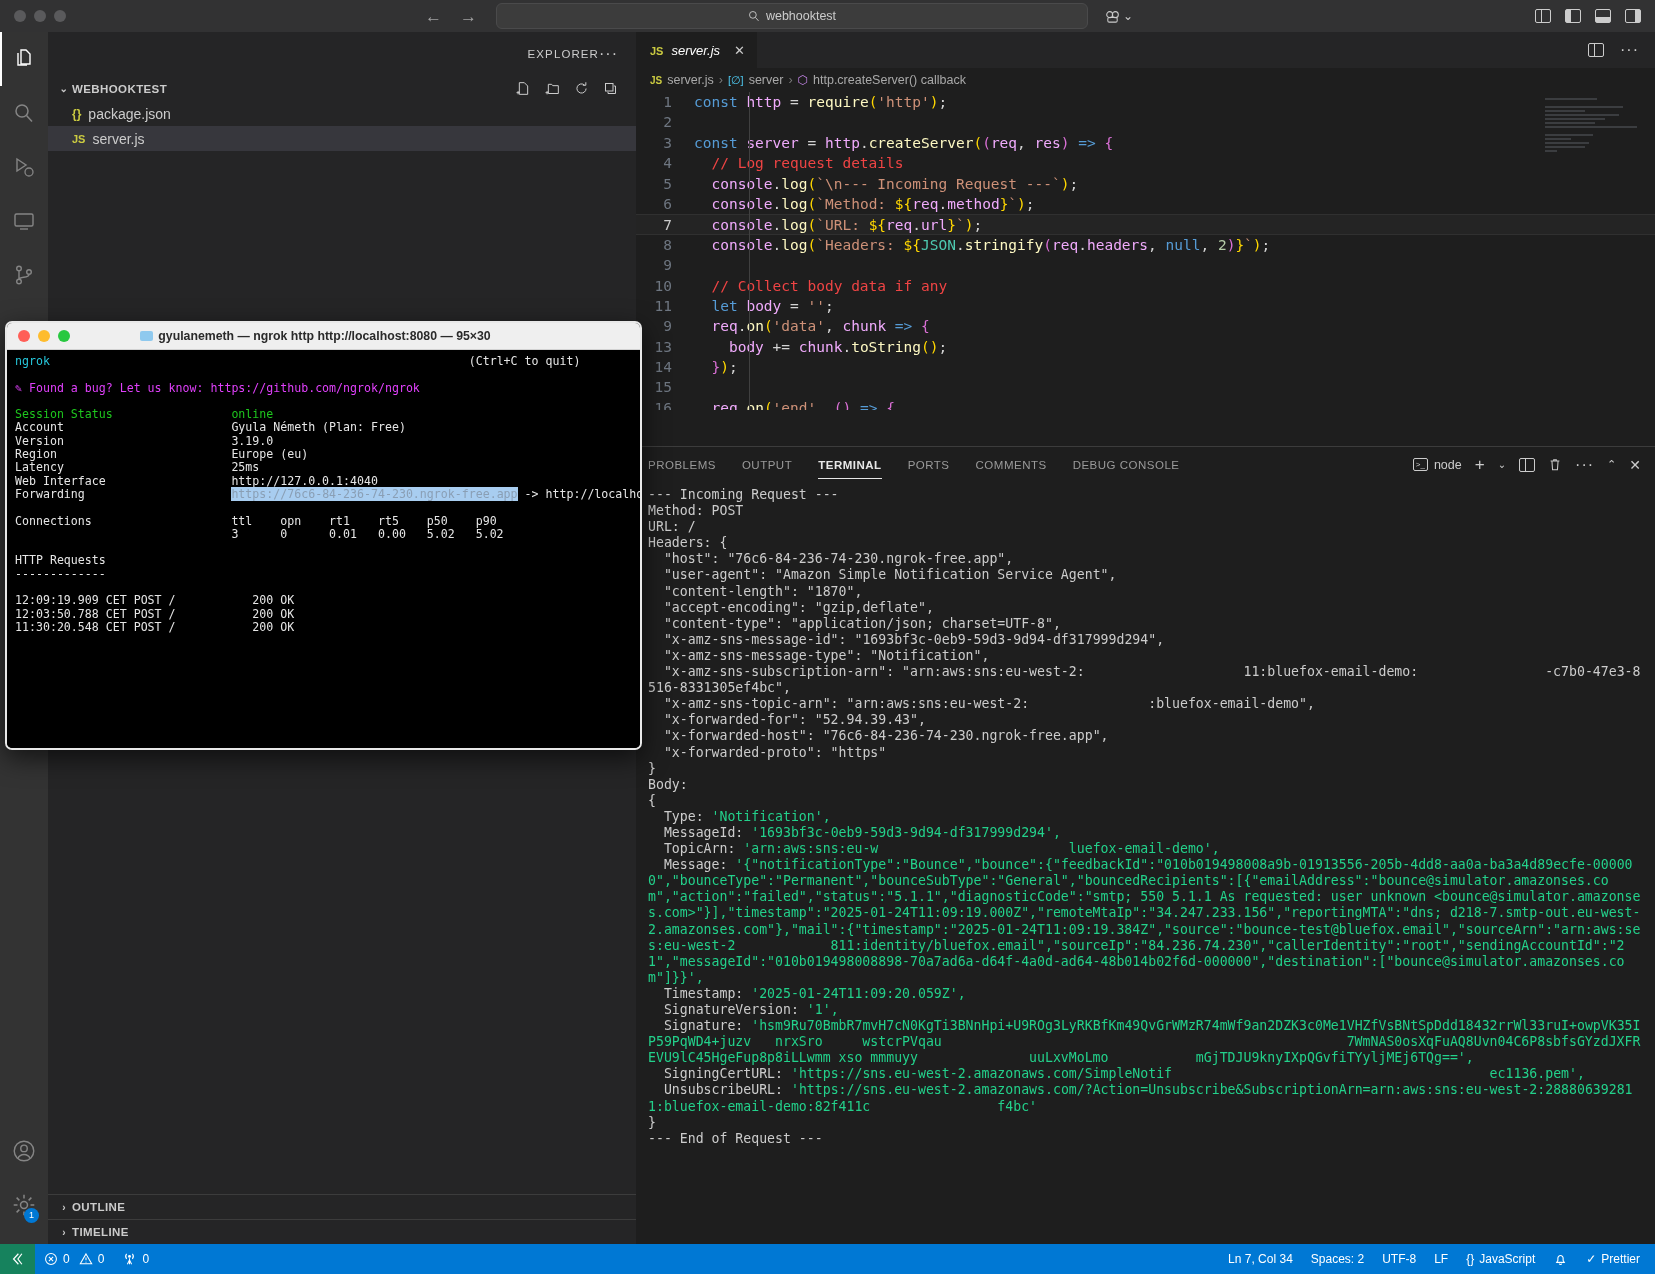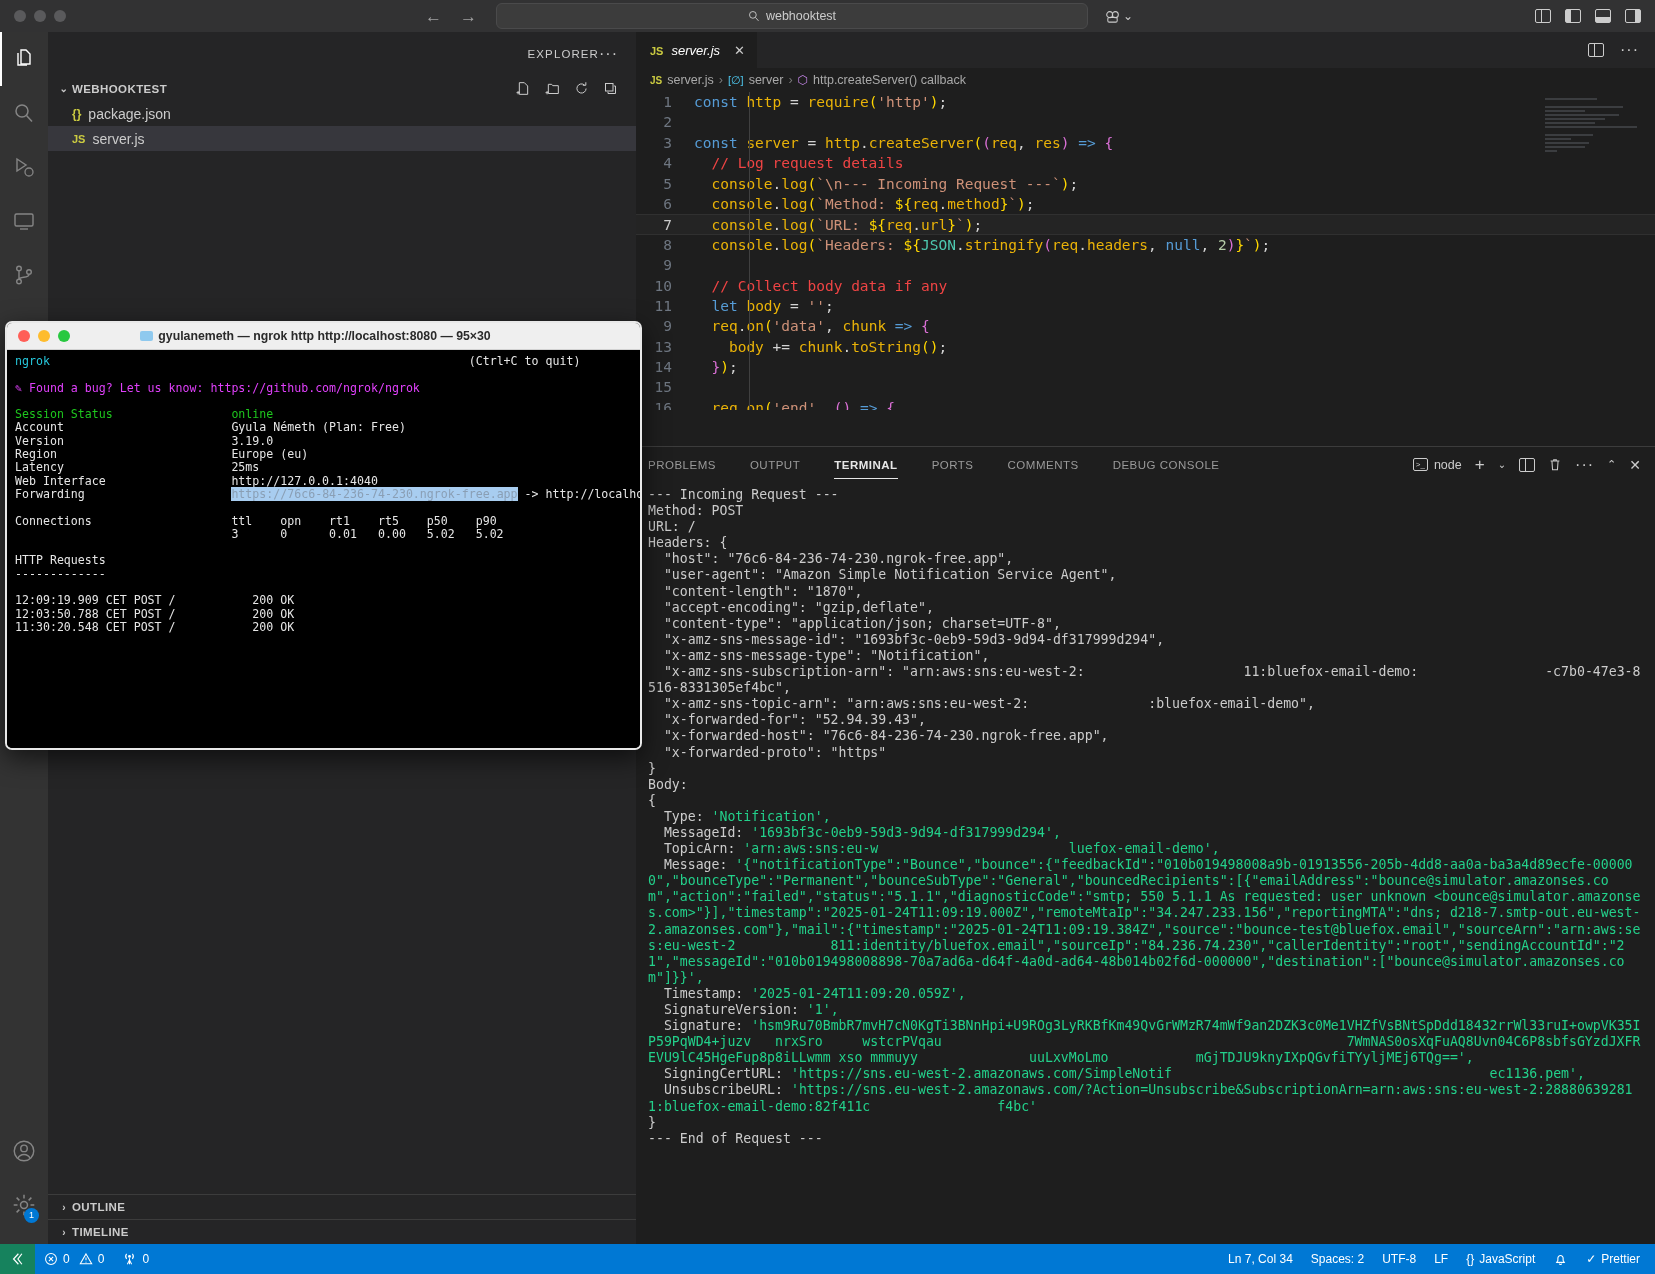--- a/index.html
+++ b/index.html
@@ -75,31 +75,31 @@
   .bc-blue { color:#4ec9f0; font-size:11px; }
   .bc-purple { color:#c586e8; font-size:12px; }
 
   .code { position:relative; height:318px; overflow:hidden; background:#1e1e1e;
     font-family:"DejaVu Sans Mono", monospace; font-size:14.5px; line-height:20.4px; }
   .cline { display:flex; height:20.4px; white-space:pre; }
   .cline.hl { background:#242424; border-top:1px solid #303030; border-bottom:1px solid #303030; }
   .lnum { width:58px; text-align:right; padding-right:22px; color:#6e7681; flex:none; }
   .cline.hl .lnum { color:#cccccc; }
   .ctext { color:#d4d4d4; }
-  .kw{color:#569cd6;} .cs{color:#4ec9b0;} .fn{color:#eab308;} .str{color:#ce9178;}
-  .cm{color:#ef4444;} .va{color:#eab308;} .num{color:#b5cea8;}
+  .kw{color:#569cd6;} .cs{color:#4ec9b0;} .fn{color:#fef9c3;} .str{color:#ce9178;}
+  .cm{color:#ef4444;} .va{color:#f0abfc;} .num{color:#b5cea8;}
   .y1{color:#ffd700;} .y2{color:#da70d6;}
   .indent-guide { position:absolute; width:1px; background:#404040; }
   .minimap { position:absolute; right:10px; top:4px; width:100px; height:120px; opacity:.55; }
   .mm-l { height:2px; background:#53585d; margin:2px 0; }
 
   
   .panel { position:absolute; left:0; right:0; top:414px; bottom:0; background:#1e1e1e;
     border-top:1px solid #3c3c3c; }
-  .panel-tabs { height:35px; display:flex; align-items:center; padding-left:12px; gap:34px;justify-content:center; }
+  .panel-tabs { height:35px; display:flex; align-items:center; padding-left:12px; gap:26px;justify-content:center; }
   .ptab { color:#9a9a9a; font-size:11.5px; letter-spacing:.5px; position:relative; padding:9px 0 8px; }
   .ptab.active { color:#e7e7e7; font-weight:bold; }
   .ptab.active::after { content:""; position:absolute; left:0; right:0; bottom:0; height:1px; background:#e7e7e7; }
   .panel-actions { margin-left:auto; display:flex; align-items:center; gap:13px;
     padding-right:14px; color:#cccccc; font-size:12.5px; }
   .term-chip { display:flex; align-items:center; gap:6px; }
   .term-box { width:15px; height:13px; border:1.3px solid #cccccc; border-radius:2px;
     font-size:8px; color:#cccccc; display:flex; align-items:center; justify-content:center; }
 
   .term-out { position:absolute; left:12px; right:10px; top:40px; bottom:0; overflow:hidden;

